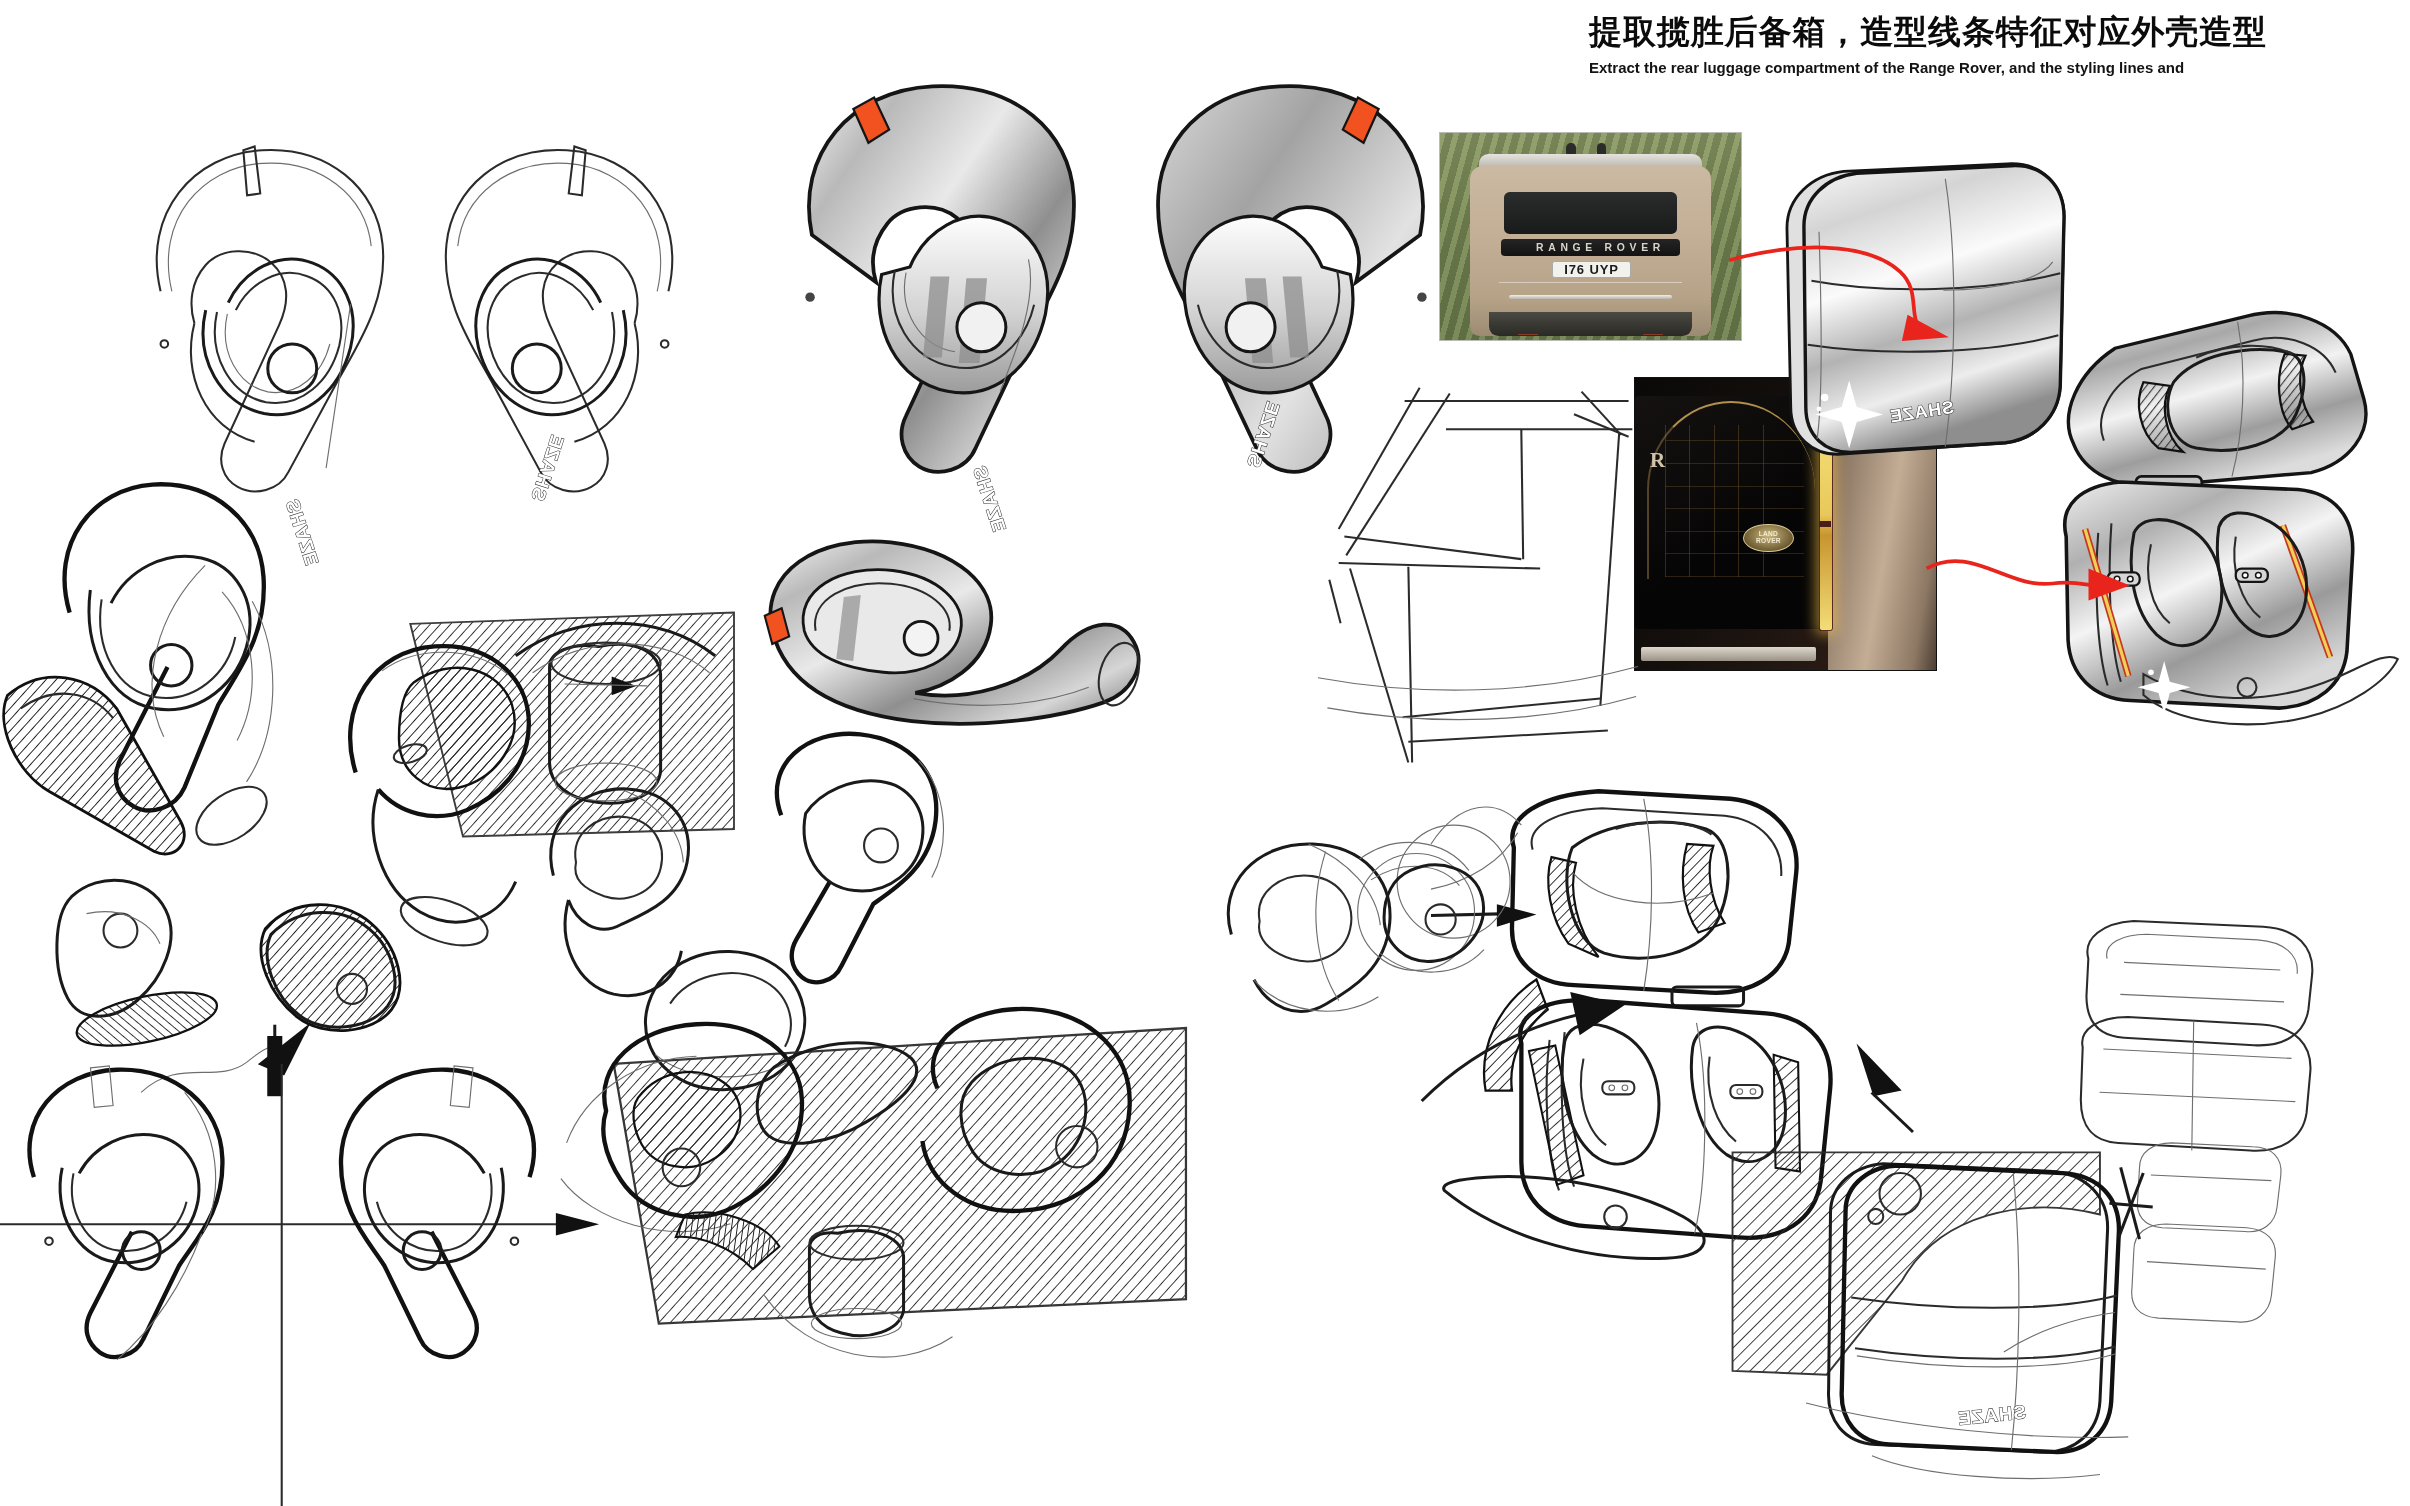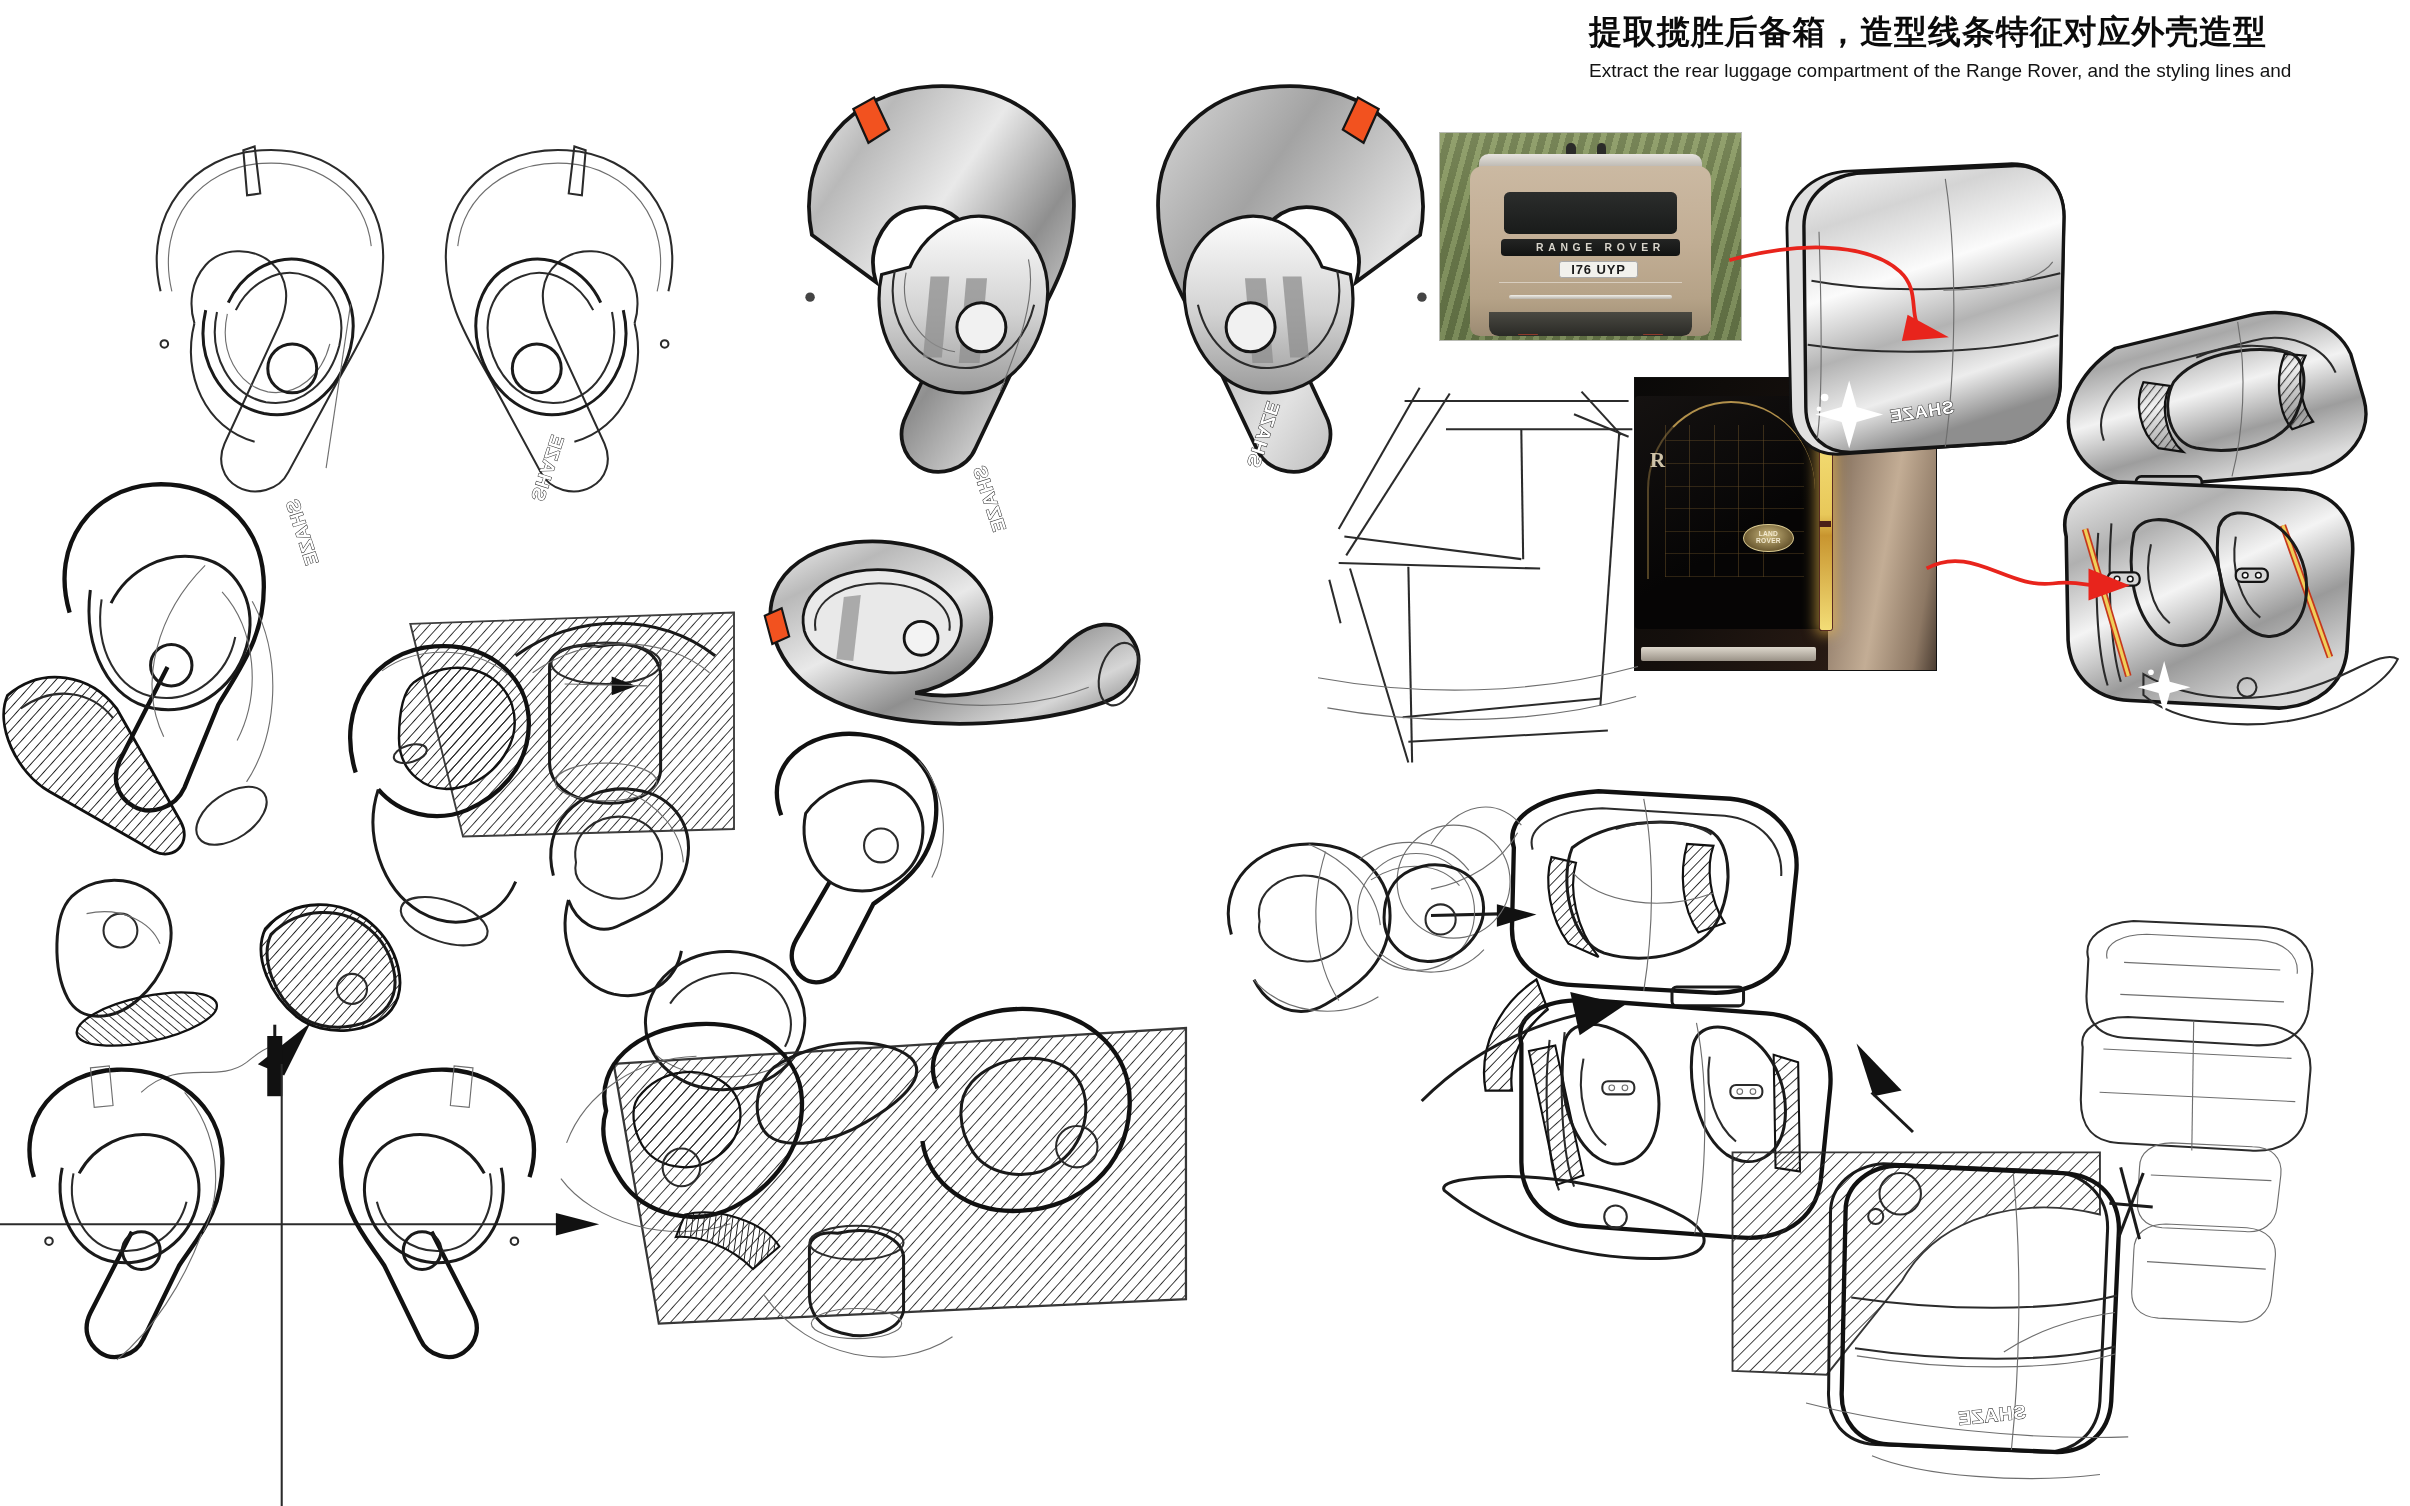--- a/index.html
+++ b/index.html
@@ -4,21 +4,21 @@
 <style>
   html,body{margin:0;padding:0;background:#fff;}
   body{width:2411px;height:1507px;position:relative;overflow:hidden;
        font-family:"Liberation Sans",sans-serif;color:#111;}
   .board{position:absolute;inset:0;background:#ffffff;}
   .abs{position:absolute;}
 
   
   .ann{position:absolute;}
   .ann .cn{font-size:33px;font-weight:700;letter-spacing:0.9px;line-height:1.15;color:#0b0b0b;white-space:nowrap;}
-  .ann .en{font-size:19px;font-weight:400;line-height:1.35;color:#131313;}
+  .ann .en{font-size:15px;font-weight:700;line-height:1.35;color:#131313;}
   .ann.right{text-align:left;}
   .ann.center{text-align:center;}
 
   
   .photo{position:absolute;overflow:hidden;background:#cfd2cb;}
   .rr-photo{border:0.9px solid #b9bbb5;}
   .rr-sky{position:absolute;inset:0;
     background:
       linear-gradient(180deg,#8f9a6e 0%,#7d8a5c 28%,#6d7a50 55%,#5f6d46 100%);
   }
@@ -31,21 +31,21 @@
   .rr-roof{position:absolute;left:13%;right:13%;top:10%;height:7%;
     background:linear-gradient(180deg,#e6e3de,#b9b5ae);border-radius:9.4px 9.4px 0 0;}
   .rr-glass{position:absolute;left:14%;right:14%;top:15%;height:25%;
     background:linear-gradient(180deg,#2b2d2c,#191b1a);border-radius:5.6px;}
   .rr-badgebar{position:absolute;left:13%;right:13%;top:43%;height:10%;
     background:linear-gradient(180deg,#232423,#121312);border-radius:3.8px;
     display:flex;align-items:center;justify-content:center;}
   .rr-badge{color:#d9d5cc;font-size:10.4px;letter-spacing:4.7px;font-weight:600;margin-left:20px;}
   .rr-plate{position:absolute;left:34%;width:32%;top:56%;height:9%;
     background:#f2f1ec;border-radius:2.8px;display:flex;align-items:flex-end;justify-content:center;
-    border:0.9px solid #aaa;margin-left:7px;}
+    border:0.9px solid #aaa;}
   .rr-plate span{font-size:13px;font-weight:700;letter-spacing:0.9px;color:#1b1b1b;}
   .rr-chrome{position:absolute;left:16%;right:16%;top:76%;height:2.5%;
     background:linear-gradient(180deg,#f1efe9,#b8b3aa);border-radius:2.8px;}
   .rr-bumper{position:absolute;left:8%;right:8%;bottom:0;height:14%;
     background:linear-gradient(180deg,#4a4942,#2a2a26);border-radius:0 0 9.4px 9.4px;}
   .rr-rlight{position:absolute;bottom:5%;width:10%;height:3%;background:#8c3a2b;border-radius:1.9px;}
   .rr-sline{position:absolute;left:12%;right:12%;top:68%;height:1.9px;background:rgba(255,255,255,.45);}
   .rr-antenna{position:absolute;top:5%;width:9.4px;height:11.3px;background:#2b2b29;border-radius:4.7px 4.7px 1.9px 1.9px;}
 
   .tl-photo{border:0.9px solid #111;}

